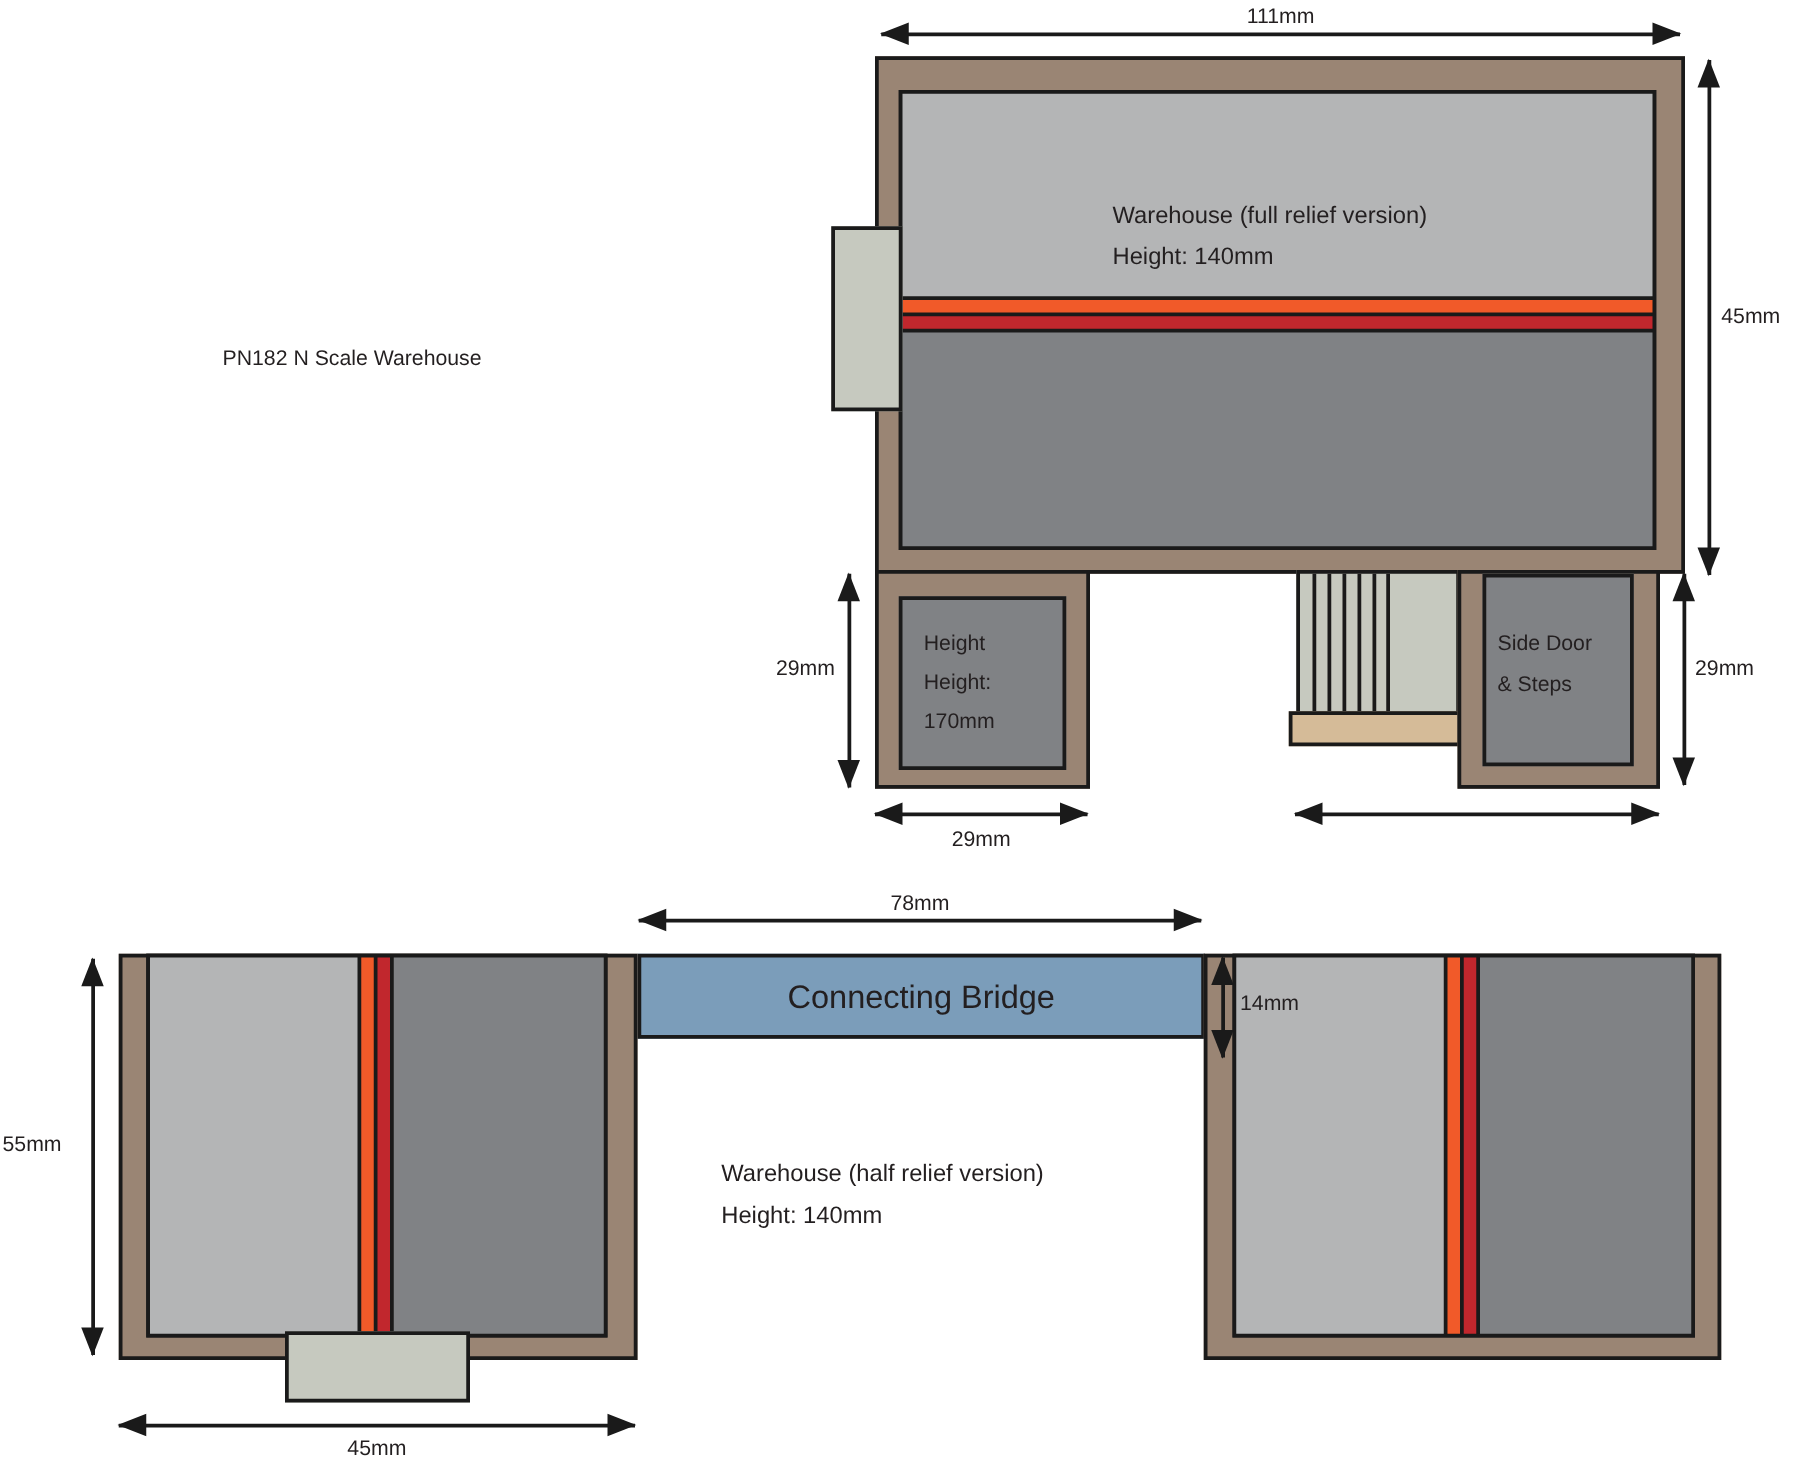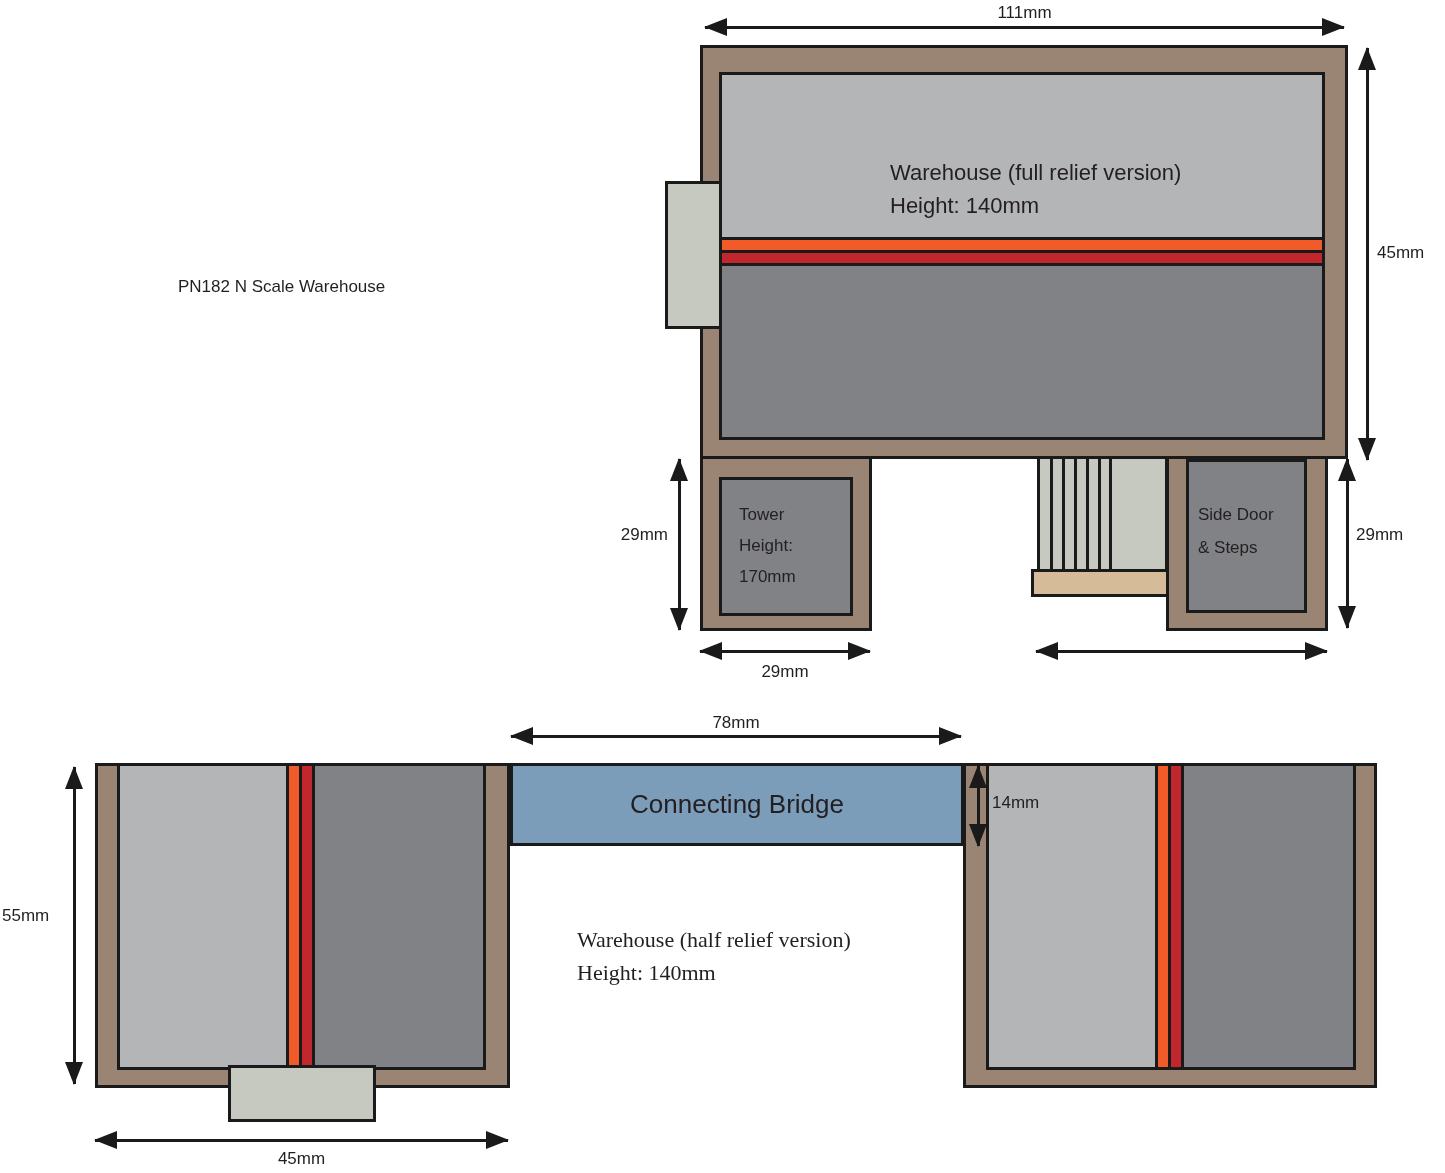--- a/index.html
+++ b/index.html
@@ -28,21 +28,21 @@
     border: 3px solid var(--outline-black, #1A1A1A);
     background: var(--outline-black, #1A1A1A);
     display: flex; gap: 3px;
   }
   .panel-stack-v { flex-direction: column; }
   .panel-stack-h { flex-direction: row; }
   .panel-stack-v > div, .panel-stack-h > div { flex: 0 0 auto; }
   .panel-stack-v > .grow, .panel-stack-h > .grow { flex: 1 1 auto; }
 
   .label { position: absolute; font-size: 17px; line-height: 26px; white-space: nowrap; }
-  .label.big { font-size: 22px; line-height: 33px; }
+  .label.big { font-size: 19px; line-height: 33px; }
   .center { text-align: center; }
   .right  { text-align: right; }
 
   
   .harrow { position: absolute; height: 3px; background: var(--outline-black, #1A1A1A); }
   .harrow::before, .harrow::after { content:""; position:absolute; width:0; height:0; }
   .harrow::before { left:-1px;  top:-8px; border-top:9px solid transparent; border-bottom:9px solid transparent; border-right:23px solid var(--outline-black, #1A1A1A); }
   .harrow::after  { right:-1px; top:-8px; border-top:9px solid transparent; border-bottom:9px solid transparent; border-left:23px solid var(--outline-black, #1A1A1A); }
   .varrow { position: absolute; width: 3px; background: var(--outline-black, #1A1A1A); }
   .varrow::before, .varrow::after { content:""; position:absolute; width:0; height:0; }
@@ -76,21 +76,21 @@
   </div>
 
   <div class="rect fill-sage" style="left:665px; top:181px; width:57px; height:148px;"></div>
 
   <div class="varrow" style="left:1366px; top:48px; height:412px;"></div>
   <div class="label" style="left:1377px; top:240px;">45mm</div>
 
   <div class="rect fill-brown" style="left:700px; top:456px; width:172px; height:175px;"></div>
   <div class="rect fill-dark" style="left:719px; top:477px; width:134px; height:139px;"></div>
   <div class="label" style="left:739px; top:499px; line-height:31px;">
-    <div>Tower</div>
+    <div>Height</div>
     <div>Height:</div>
     <div>170mm</div>
   </div>
 
   <div class="varrow" style="left:678px; top:459px; height:171px;"></div>
   <div class="label right" style="left:590px; top:522px; width:78px;">29mm</div>
 
   <div class="harrow" style="left:700px; top:650px; width:170px;"></div>
   <div class="label center" style="left:700px; top:659px; width:170px;">29mm</div>
 
@@ -112,40 +112,40 @@
   </div>
 
   <div class="varrow" style="left:1346px; top:459px; height:169px;"></div>
   <div class="label" style="left:1356px; top:522px;">29mm</div>
 
   <div class="harrow" style="left:1036px; top:650px; width:291px;"></div>
 
   <div class="harrow" style="left:511px; top:735px; width:450px;"></div>
   <div class="label center" style="left:511px; top:710px; width:450px;">78mm</div>
 
-  <div class="rect fill-blue" style="left:510px; top:763px; width:454px; height:83px;">
+  <div class="rect fill-blue" style="left:510px; top:763px; width:454px; height:68px;">
     <div class="bridge-text">Connecting Bridge</div>
   </div>
 
   <div class="rect fill-brown" style="left:95px; top:763px; width:415px; height:325px;"></div>
   <div class="panel-stack-h" style="left:117px; top:763px; width:369px; height:307px;">
     <div class="fill-light" style="width:166px;"></div>
     <div class="fill-orange" style="width:10px;"></div>
     <div class="fill-red" style="width:10px;"></div>
     <div class="grow fill-dark"></div>
   </div>
   <div class="rect fill-sage" style="left:228px; top:1065px; width:148px; height:57px;"></div>
 
   <div class="varrow" style="left:73px; top:767px; height:317px;"></div>
   <div class="label" style="left:2px; top:903px;">55mm</div>
 
   <div class="harrow" style="left:95px; top:1139px; width:413px;"></div>
   <div class="label center" style="left:95px; top:1146px; width:413px;">45mm</div>
 
-  <div class="label big" style="left:577px; top:923px;font-family:Liberation Serif, serif;">
+  <div class="label big" style="left:577px; top:923px;">
     <div>Warehouse (half relief version)</div>
     <div>Height: 140mm</div>
   </div>
 
   <div class="rect fill-brown" style="left:963px; top:763px; width:414px; height:325px;"></div>
   <div class="panel-stack-h" style="left:986px; top:763px; width:370px; height:307px;">
     <div class="fill-light" style="width:166px;"></div>
     <div class="fill-orange" style="width:10px;"></div>
     <div class="fill-red" style="width:10px;"></div>
     <div class="grow fill-dark"></div>

